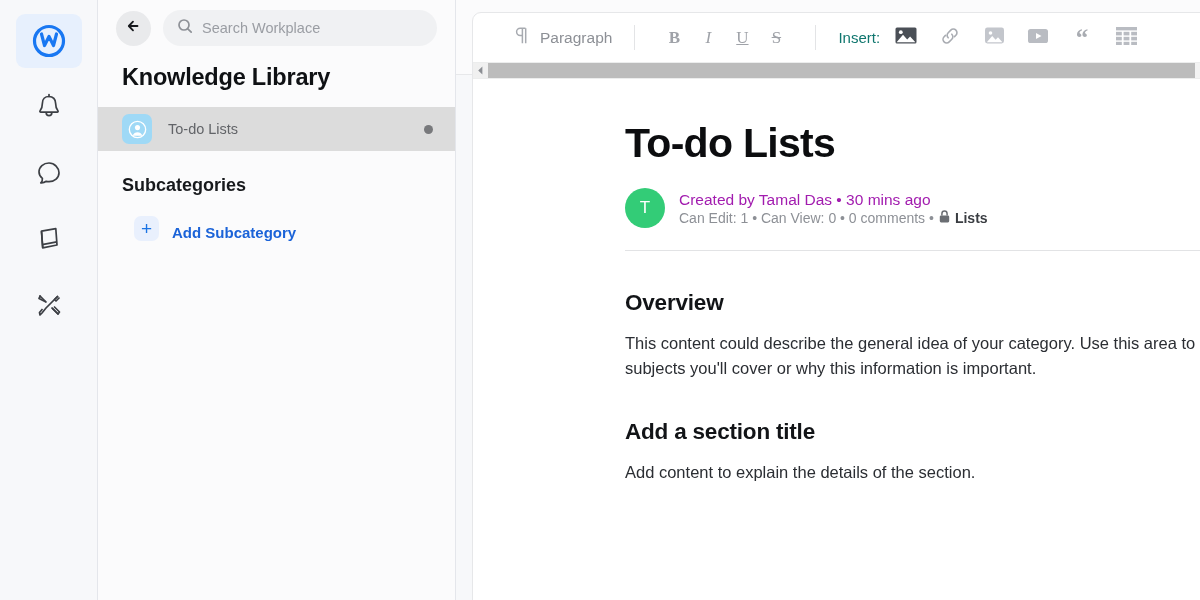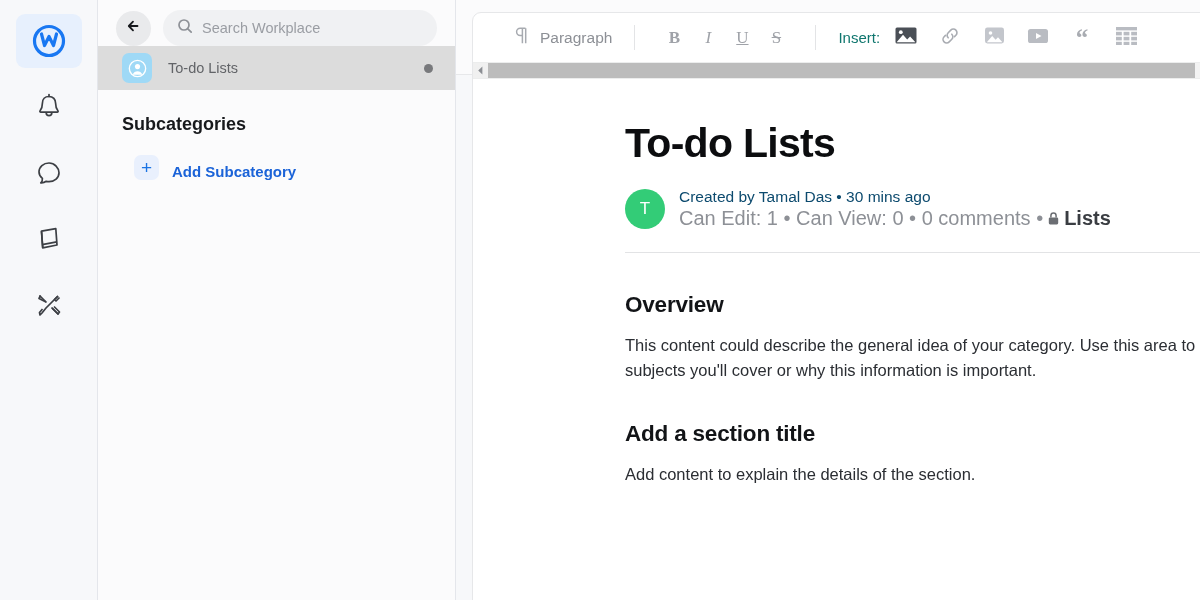--- a/index.html
+++ b/index.html
@@ -172,22 +172,22 @@
   }
   .meta-row { display: flex; align-items: center; gap: 14px; margin-top: 22px; }
   .avatar {
     width: 40px; height: 40px; border-radius: 50%;
     background: #33cc77;
     color: #ffffff; font-size: 17px;
     display: flex; align-items: center; justify-content: center;
     flex: 0 0 40px;
   }
   .meta-lines { display: flex; flex-direction: column; gap: 1px; }
-  .meta-l1 { font-size: 15.5px; color: #0c4a6e; }
-  .meta-l2 { font-size: 20px; color: #8d9096; display: flex; gap: 5px; }
+  .meta-l1 { font-size: 15.5px; color: #a21caf; }
+  .meta-l2 { font-size: 14px; color: #8d9096; display: flex; gap: 5px; }
   .meta-draft { color: #3a3d42; font-weight: bold; }
   .hr { height: 1px; background: #e2e3e5; margin: 22px 0 0 0; width: 700px; }
   .sec-h { font-size: 22.5px; font-weight: bold; color: #121417; margin-top: 39px; letter-spacing: -0.2px; }
   .sec-p { font-size: 16.5px; color: #2b2e33; line-height: 1.48; margin-top: 15px; white-space: nowrap; }
   .sec-p.wrap { white-space: normal; width: 760px; }
 </style>
 </head>
 <body>
 
 <div class="app">
@@ -258,20 +258,21 @@
         <span>
           <svg width="16" height="16" viewBox="0 0 16 16">
             <circle cx="7" cy="7" r="5" fill="none" stroke="#8e9197" stroke-width="1.7"></circle>
             <path d="M10.8 10.8 L14.2 14.2" stroke="#8e9197" stroke-width="1.7" stroke-linecap="round"></path>
           </svg>
         </span>
         <span class="ph">Search Workplace</span>
       </div>
     </div>
 
+    <div class="kl-title">Knowledge Library</div>
 
     <div class="cat-row">
       <span class="cat-tile">
         <svg width="19" height="19" viewBox="0 0 20 20">
           <circle cx="10" cy="10" r="8.6" fill="none" stroke="#ffffff" stroke-width="1.4"></circle>
           <circle cx="10" cy="8" r="2.7" fill="#ffffff"></circle>
           <path d="M4.8 16.6c1-2.4 3-3.6 5.2-3.6s4.2 1.2 5.2 3.6" fill="#ffffff"></path>
         </svg>
       </span>
       <span class="cat-label">To-do Lists</span>

